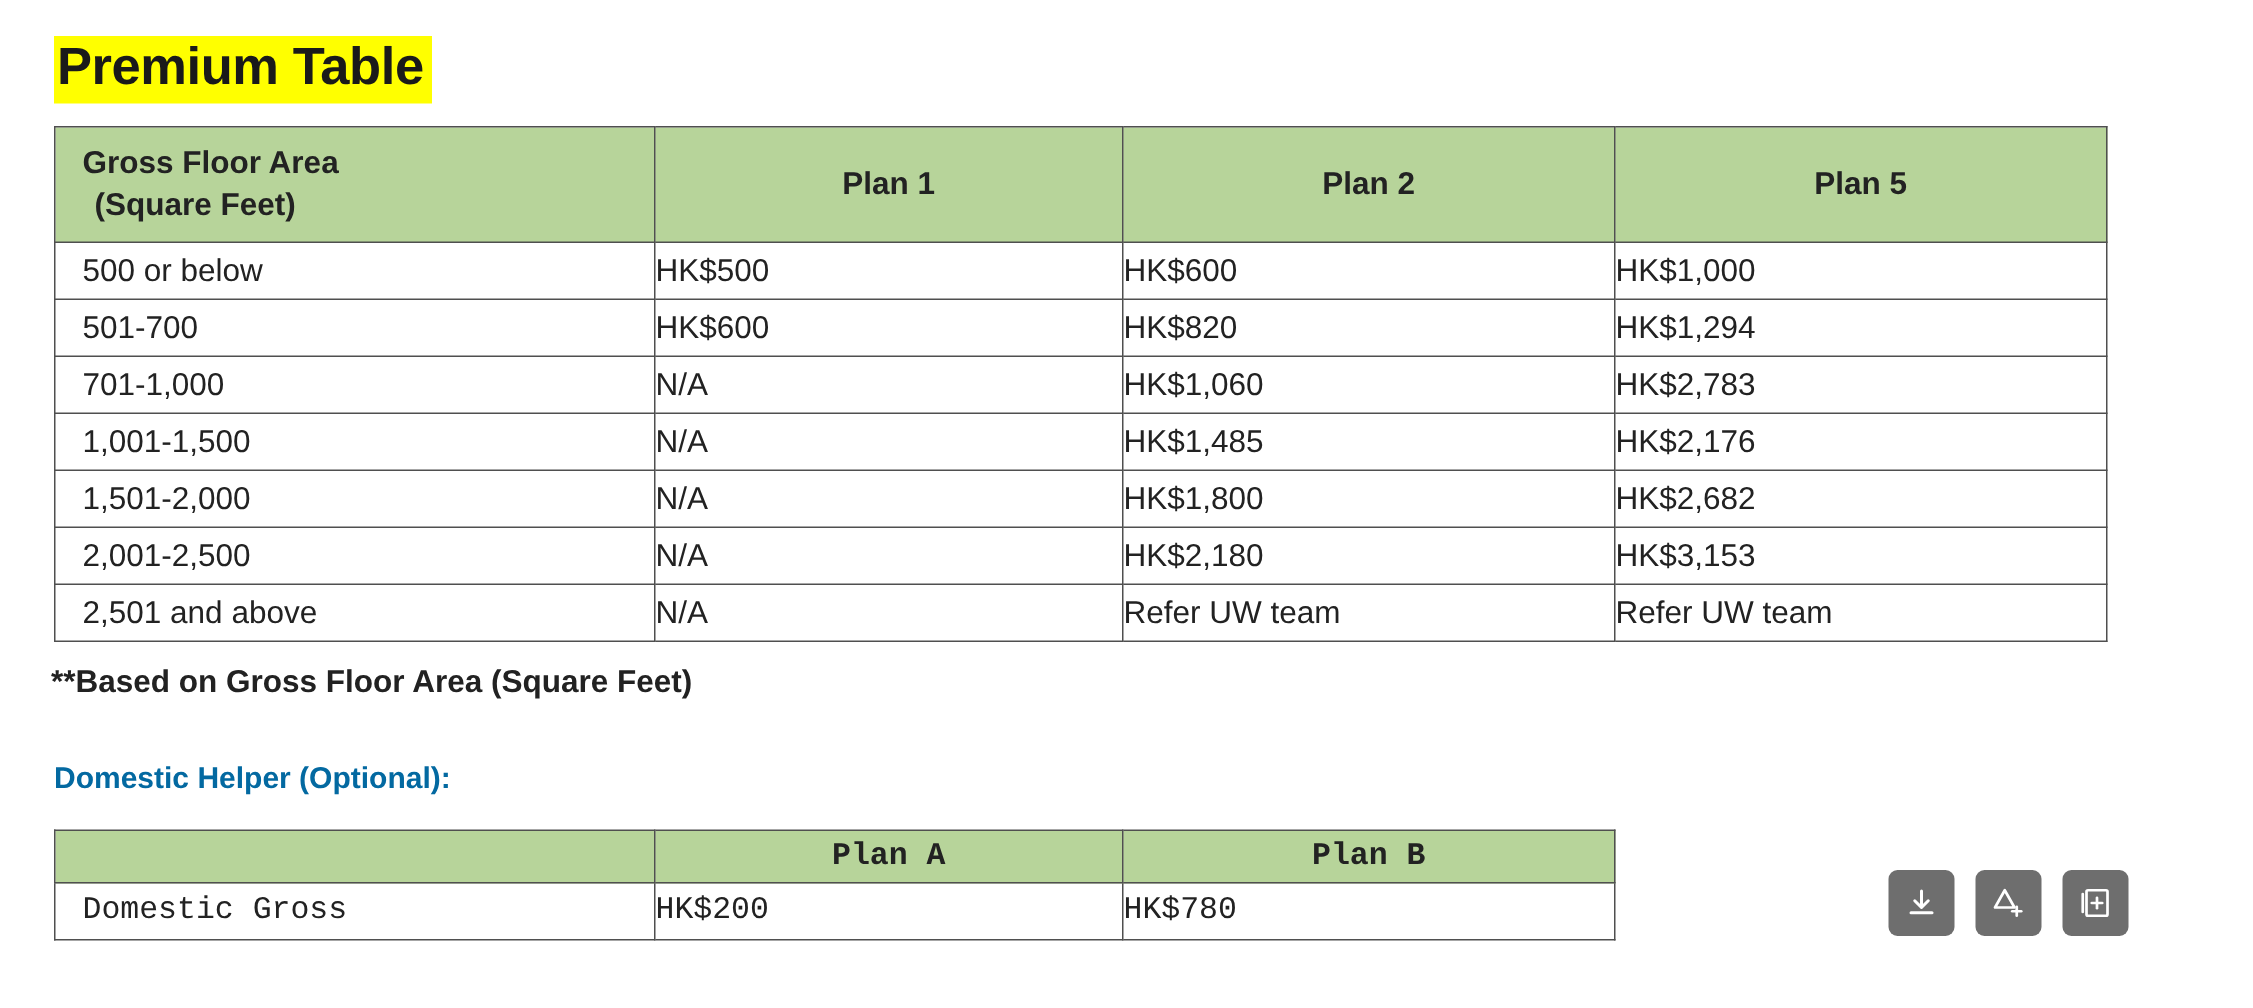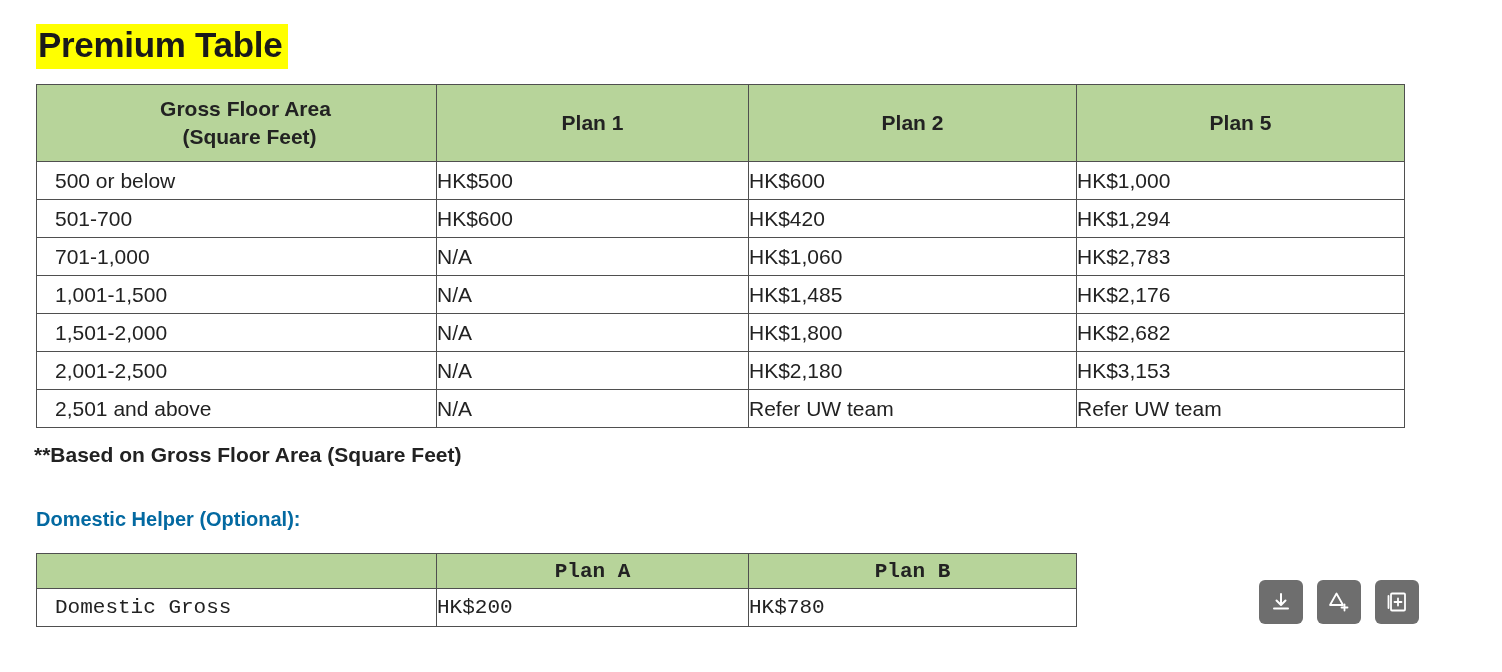--- a/index.html
+++ b/index.html
@@ -62,21 +62,21 @@
   #premium-table col.c2 { width: 328px; }
   #premium-table col.c3 { width: 328px; }
 
   .hdr {
     background: #b7d49a;
     font-weight: bold;
     text-align: center;
     height: 76px;
   }
   .hdr.left {
-    text-align: center;
+    text-align: left;
     padding-left: 18px !important;
     line-height: 1.35;
   }
   .hdr .sub {
     display: block;
     padding-left: 8px;
   }
 
   .rowh {
     height: 38px;
@@ -181,21 +181,21 @@
     <tbody>
       <tr class="rowh">
         <td class="cell-left">500 or below</td>
         <td class="cell-center">HK$500</td>
         <td class="cell-center">HK$600</td>
         <td class="cell-center">HK$1,000</td>
       </tr>
       <tr class="rowh">
         <td class="cell-left">501-700</td>
         <td class="cell-center">HK$600</td>
-        <td class="cell-center">HK$420</td>
+        <td class="cell-center">HK$820</td>
         <td class="cell-center">HK$1,294</td>
       </tr>
       <tr class="rowh">
         <td class="cell-left">701-1,000</td>
         <td class="cell-center">N/A</td>
         <td class="cell-center">HK$1,060</td>
         <td class="cell-center">HK$2,783</td>
       </tr>
       <tr class="rowh">
         <td class="cell-left">1,001-1,500</td>

